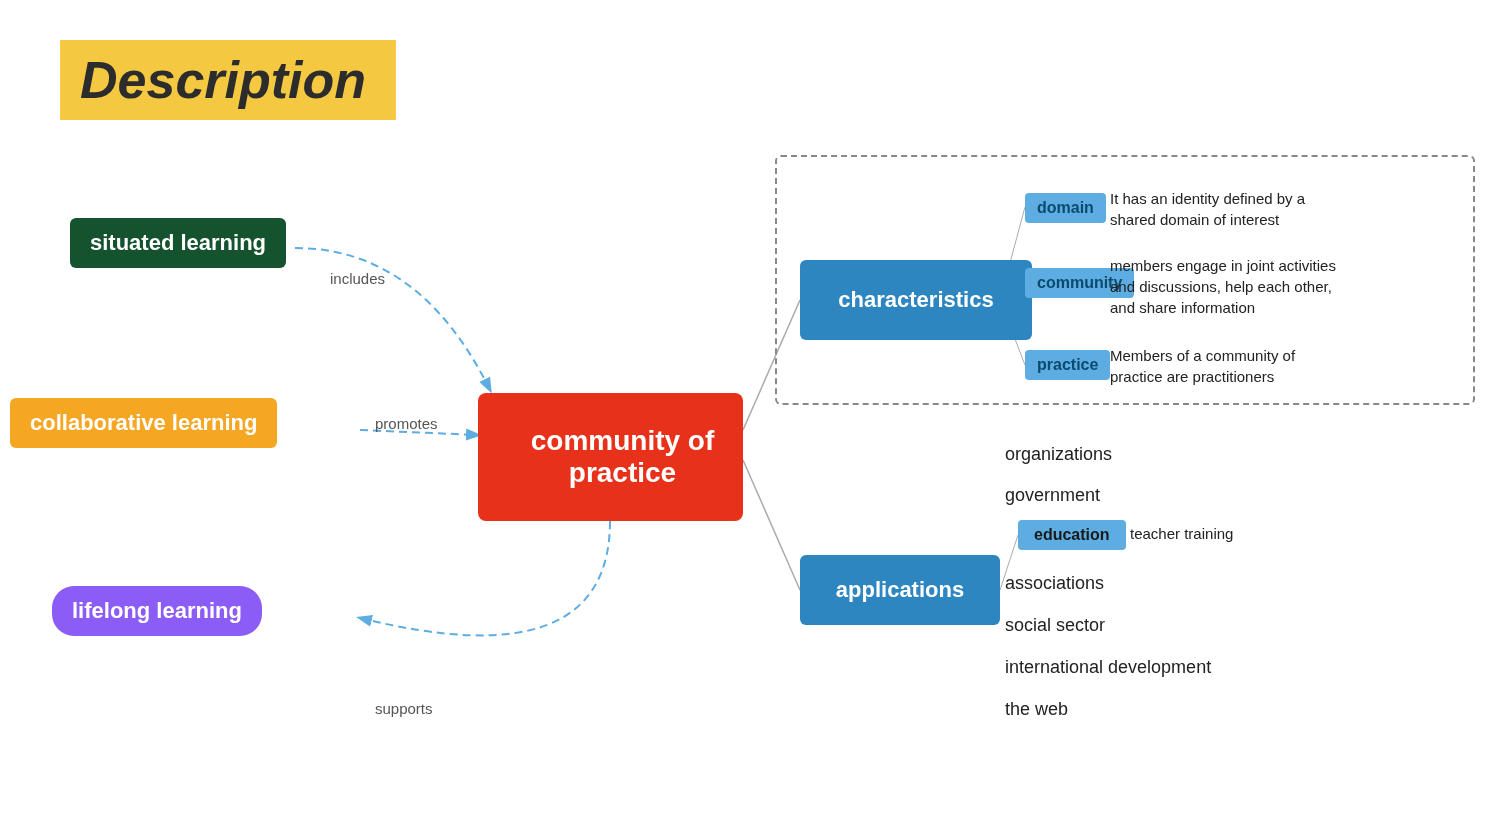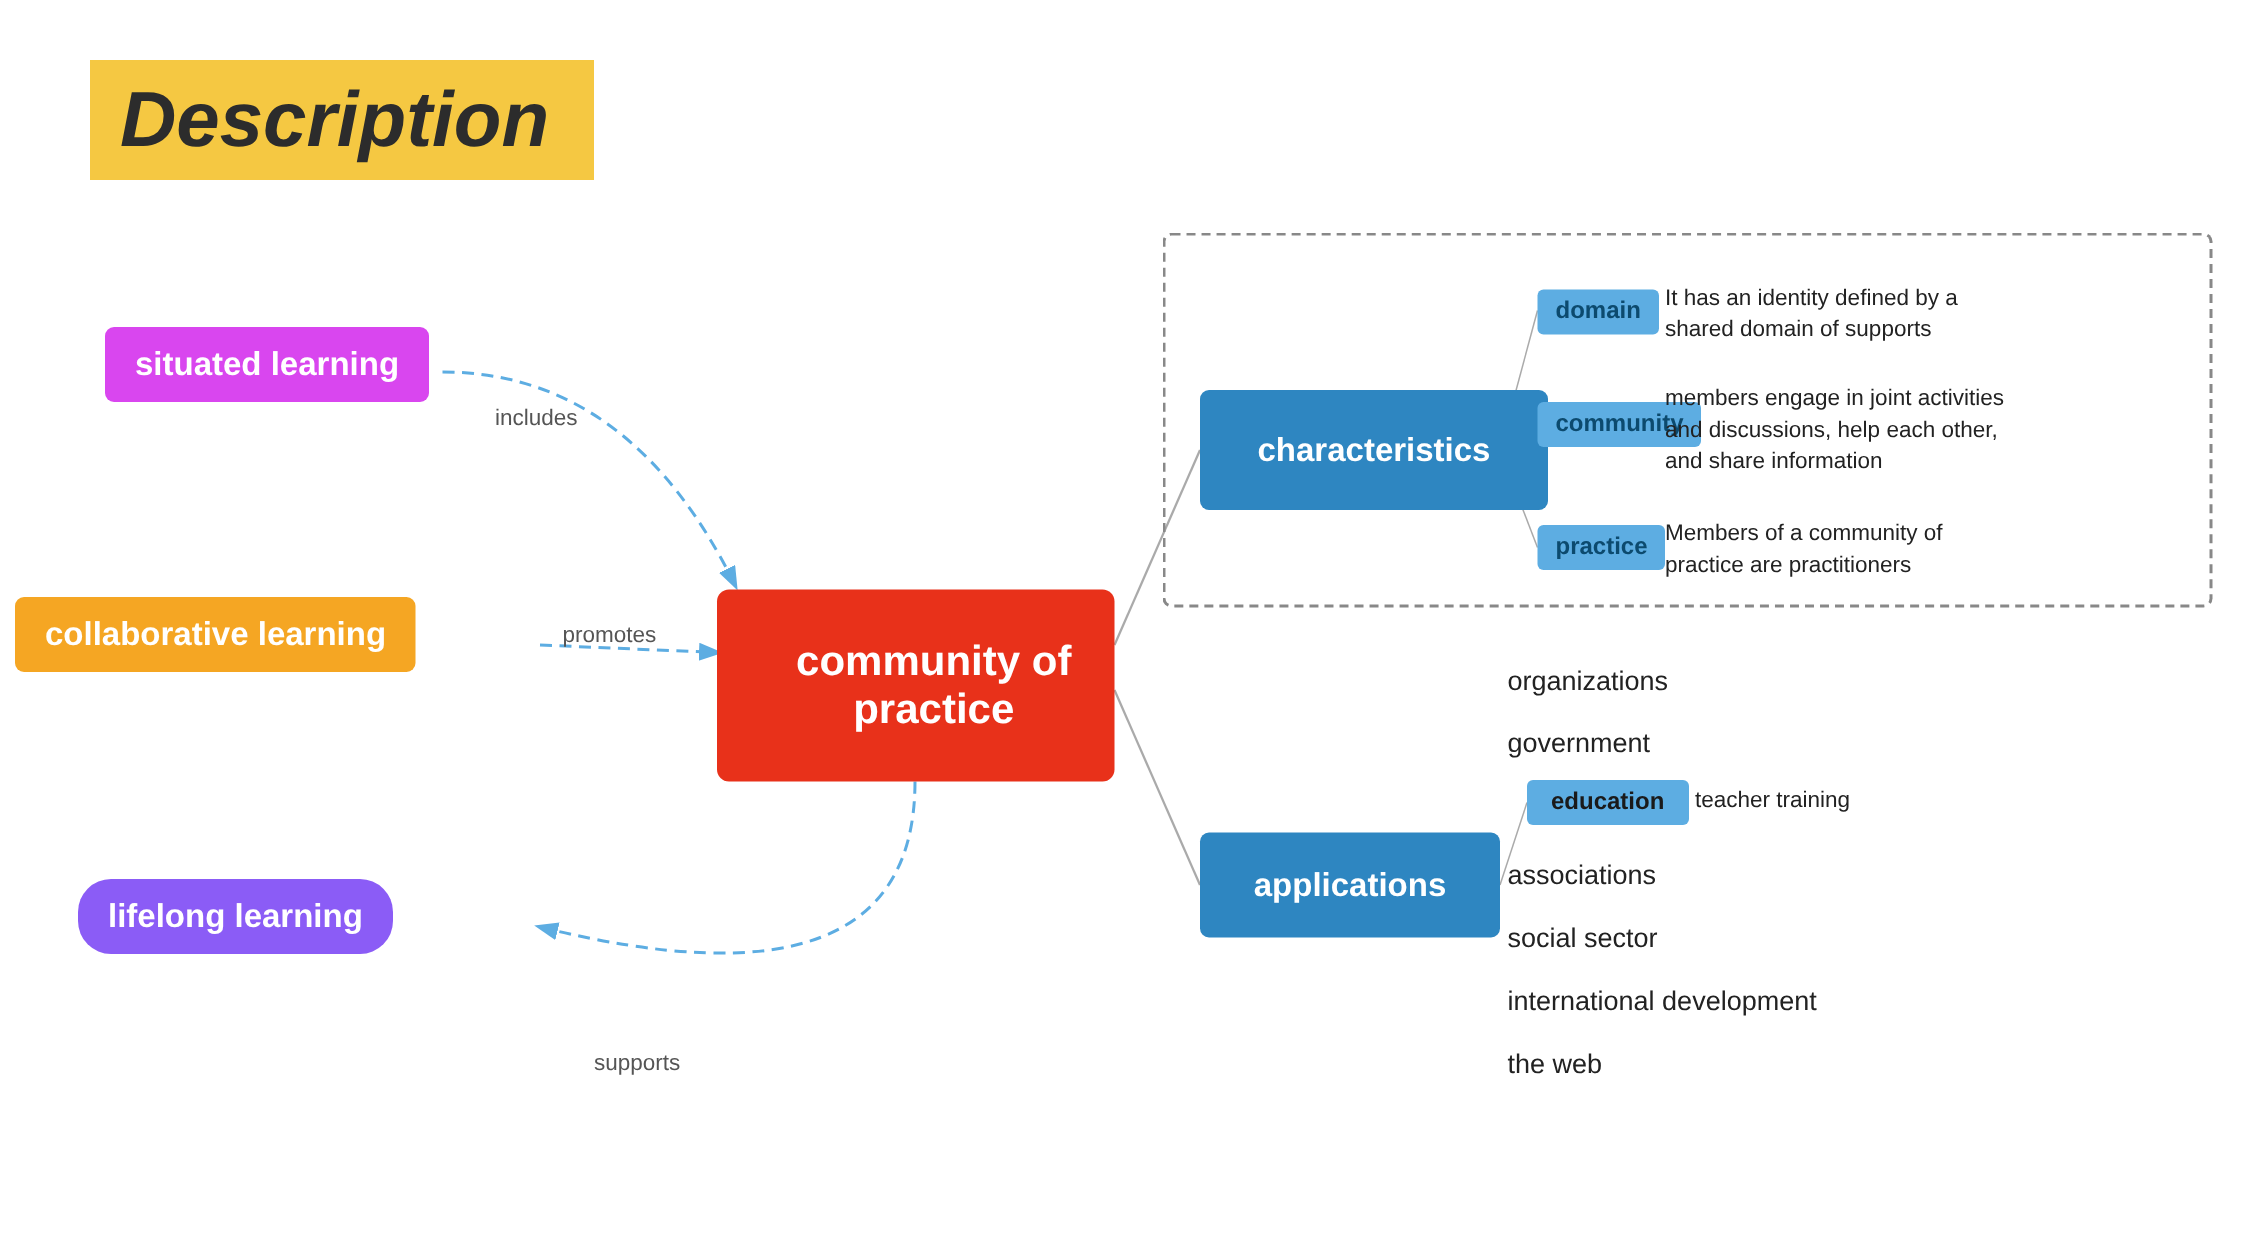--- a/index.html
+++ b/index.html
@@ -30,21 +30,21 @@
     
     .left-box {
       position: absolute;
       border-radius: 6px;
       padding: 12px 20px;
       font-weight: 800;
       font-size: 22px;
       color: white;
     }
     .situated-learning {
-      background: #d946ef;
+      background: #14532d;
       top: 218px;
       left: 70px;
     }
     .collaborative-learning {
       background: #F5A623;
       top: 398px;
       left: 10px;
     }
     .lifelong-learning {
       background: #8b5cf6;
@@ -208,21 +208,21 @@
   <line x1="1000" y1="590" x2="1018" y2="535" stroke="#aaa" stroke-width="1"></line>
   <defs>
     <marker id="arrow-blue" markerWidth="8" markerHeight="8" refX="6" refY="3" orient="auto">
       <path d="M0,0 L0,6 L8,3 z" fill="#5DADE2"></path>
     </marker>
   </defs>
 </svg>
 
 <div class="arrow-label" style="top:270px; left:330px;">includes</div>
 <div class="arrow-label" style="top:415px; left:375px;">promotes</div>
-<div class="arrow-label" style="top:700px; left:375px;margin-left:21px;">supports</div>
+<div class="arrow-label" style="top:700px; left:375px;">supports</div>
 
 <div class="left-box situated-learning">situated learning</div>
 <div class="left-box collaborative-learning">collaborative learning</div>
 <div class="left-box lifelong-learning">lifelong learning</div>
 
 <div class="center-box">
   <span style="white-space:pre-line;margin-left:24px;">community of
 practice</span>
 </div>
 
@@ -237,21 +237,21 @@
 </div>
 <div class="cyan-box community-box">
   <span>community</span>
 </div>
 <div class="cyan-box practice-box">
   <span>practice</span>
 </div>
 
 <div class="desc-text" style="top:188px; left:1110px; max-width:310px;">
   <span style="white-space:pre-line;">It has an identity defined by a
-shared domain of supports</span>
+shared domain of interest</span>
 </div>
 <div class="desc-text" style="top:255px; left:1110px; max-width:320px;">
   <span style="white-space:pre-line;">members engage in joint activities
 and discussions, help each other,
 and share information</span>
 </div>
 <div class="desc-text" style="top:345px; left:1110px; max-width:310px;">
   <span style="white-space:pre-line;">Members of a community of
 practice are practitioners</span>
 </div>

